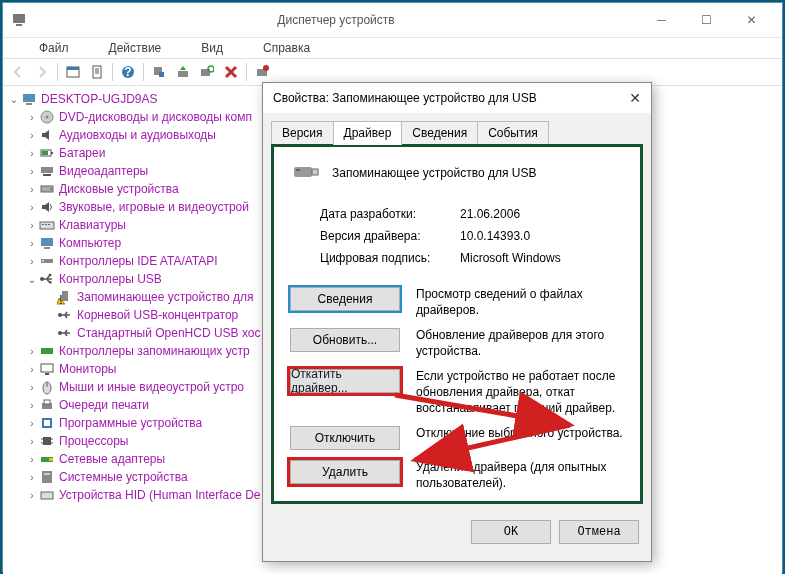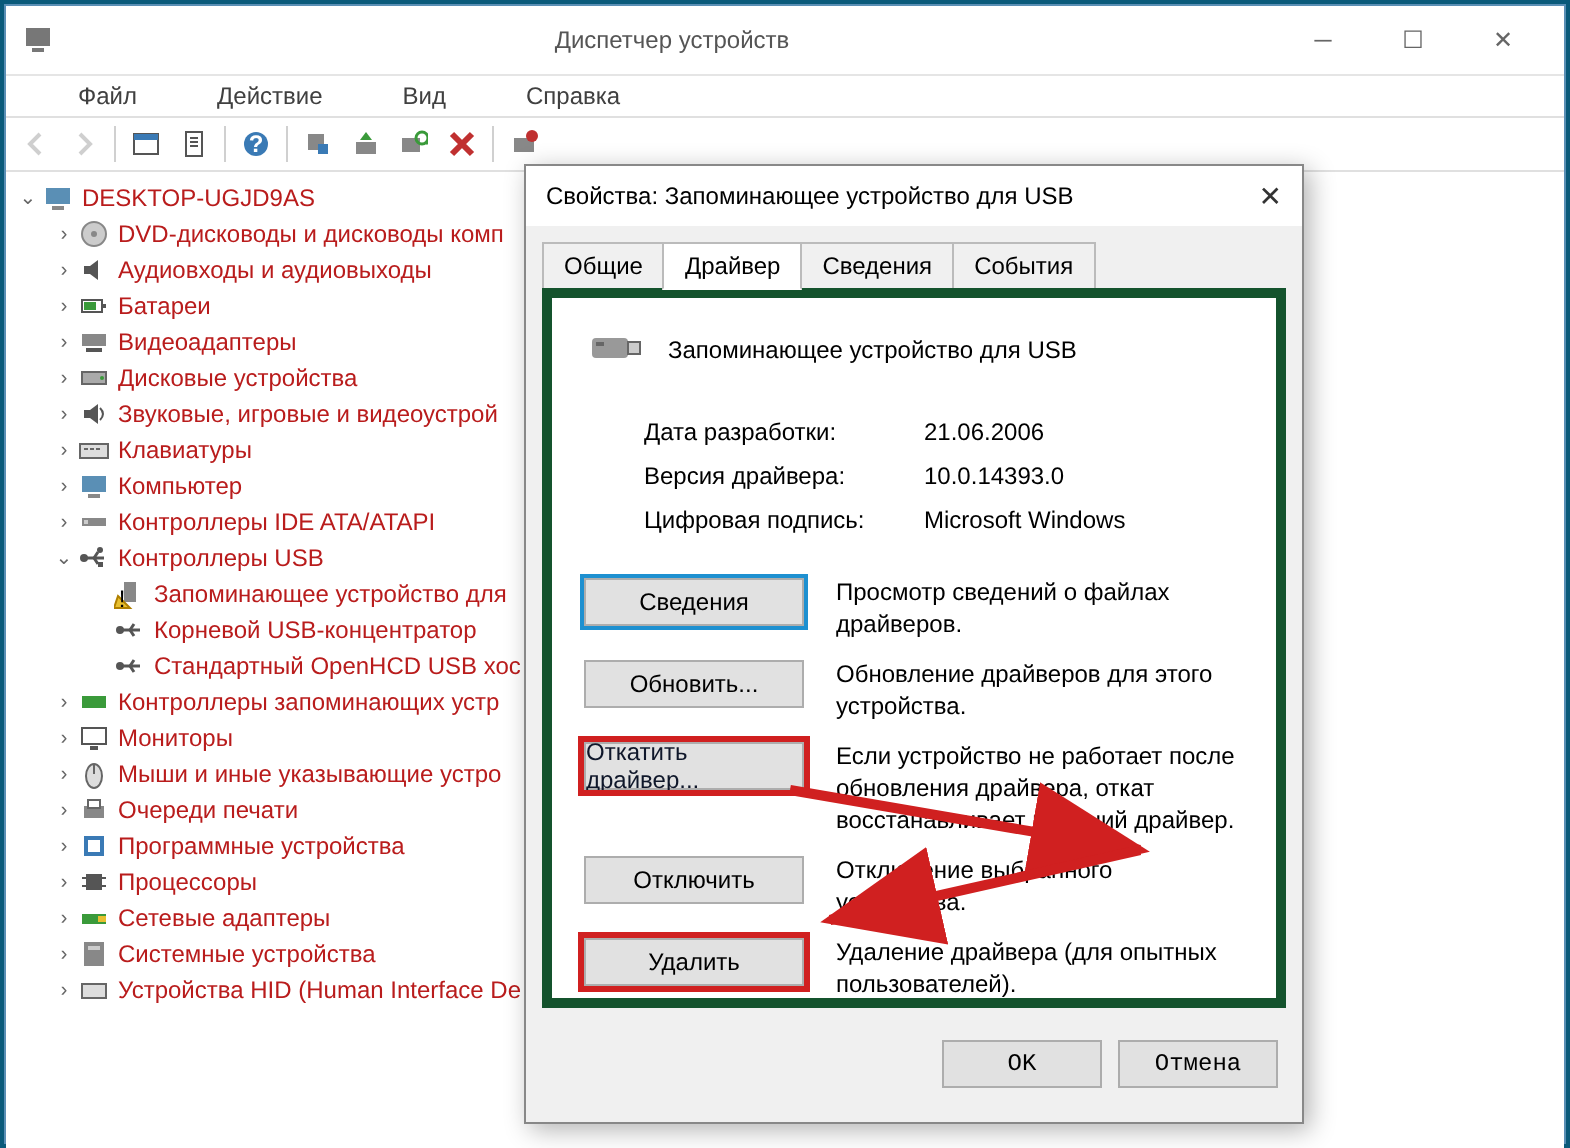--- a/index.html
+++ b/index.html
@@ -19,36 +19,36 @@
 .toolbar .tbtn { width: 22px; height: 22px; display: flex; align-items: center; justify-content: center; border: 1px solid transparent; }
 .toolbar .sep { width: 1px; height: 18px; background: #d0d0d0; margin: 0 2px; }
 .toolbar .tbtn.disabled { opacity: 0.4; }
 
 .content { display: flex; height: calc(100% - 78px); }
 .tree-pane { flex: 1; padding: 4px 0; overflow: hidden; background: #fff; }
 .tree { list-style: none; }
 .tree li { display: flex; align-items: center; height: 18px; padding-left: 0; white-space: nowrap; cursor: default; }
 .tree li .expander { width: 14px; text-align: center; color: #666; font-size: 10px; display: inline-block; }
 .tree li .node-icon { width: 16px; height: 16px; margin-right: 4px; display: inline-flex; align-items: center; justify-content: center; }
-.tree li .node-label { color: #b91c1c; }
+.tree li .node-label { color: #a21caf; }
 .tree .depth0 { padding-left: 4px; }
 .tree .depth1 { padding-left: 22px; }
 .tree .depth2 { padding-left: 40px; }
 
 
 .dialog { position: absolute; left: 262px; top: 82px; width: 390px; height: 480px; background: #f0f0f0; border: 1px solid #888; box-shadow: 3px 3px 12px rgba(0,0,0,0.3); }
 .dlg-titlebar { height: 30px; display: flex; align-items: center; padding: 0 10px; background: #fff; color: #000; }
 .dlg-titlebar .dlg-title { flex: 1; font-size: 12px; }
 .dlg-titlebar .close { width: 40px; text-align: right; color: #333; font-size: 14px; }
 
 .tabstrip { display: flex; align-items: flex-end; padding: 8px 8px 0 8px; background: #f0f0f0; }
 .tab { padding: 4px 10px; border: 1px solid #bbb; border-bottom: none; background: #f0f0f0; margin-right: -1px; color: #000; position: relative; }
 .tab.active { background: #fff; z-index: 2; border-bottom: 1px solid #fff; margin-bottom: -1px; }
 
-.tabpage { margin: 0 8px 8px 8px; background: #fff; border: 5px solid #14532d; padding: 14px 16px; height: 360px; position: relative; }
+.tabpage { margin: 0 8px 8px 8px; background: #fff; border: 3px solid #14532d; padding: 14px 16px; height: 360px; position: relative; }
 
 .device-header { display: flex; align-items: center; margin-bottom: 18px; }
 .device-header .dev-icon { width: 32px; height: 24px; margin-right: 10px; }
 .device-header .dev-name { color: #000; }
 
 .info-grid { margin-left: 30px; margin-bottom: 18px; }
 .info-row { display: flex; height: 22px; align-items: center; }
 .info-row .key { width: 140px; color: #000; }
 .info-row .val { color: #000; }
 
@@ -331,21 +331,21 @@
             <span class="node-label">Мониторы</span>
           </li>
         <li class="depth1">
             <span class="expander">›</span>
             <span class="node-icon">
               <svg width="16" height="16" viewBox="0 0 16 16">
                 <ellipse cx="8" cy="9" rx="4" ry="6" fill="#ddd" stroke="#666"></ellipse>
                 <line x1="8" y1="3" x2="8" y2="8" stroke="#666"></line>
               </svg>
             </span>
-            <span class="node-label">Мыши и иные указывающие устро</span>
+            <span class="node-label">Мыши и иные видеоустрой устро</span>
           </li>
         <li class="depth1">
             <span class="expander">›</span>
             <span class="node-icon">
               <svg width="16" height="16" viewBox="0 0 16 16">
                 <rect x="3" y="6" width="10" height="6" fill="#888"></rect>
                 <rect x="5" y="3" width="6" height="4" fill="#fff" stroke="#666"></rect>
               </svg>
             </span>
             <span class="node-label">Очереди печати</span>
@@ -407,21 +407,21 @@
   </div>
 </div>
 
 <div class="dialog">
   <div class="dlg-titlebar">
     <span class="dlg-title">Свойства: Запоминающее устройство для USB</span>
     <span class="close">✕</span>
   </div>
 
   <div class="tabstrip">
-    <div class="tab">Общие</div>
+    <div class="tab">Версия</div>
     <div class="tab active">Драйвер</div>
     <div class="tab">Сведения</div>
     <div class="tab">События</div>
   </div>
 
   <div class="tabpage">
     <div class="device-header">
       <span class="dev-icon">
         <svg width="32" height="24" viewBox="0 0 32 24">
             <rect x="4" y="6" width="18" height="10" rx="2" fill="#999"></rect>

